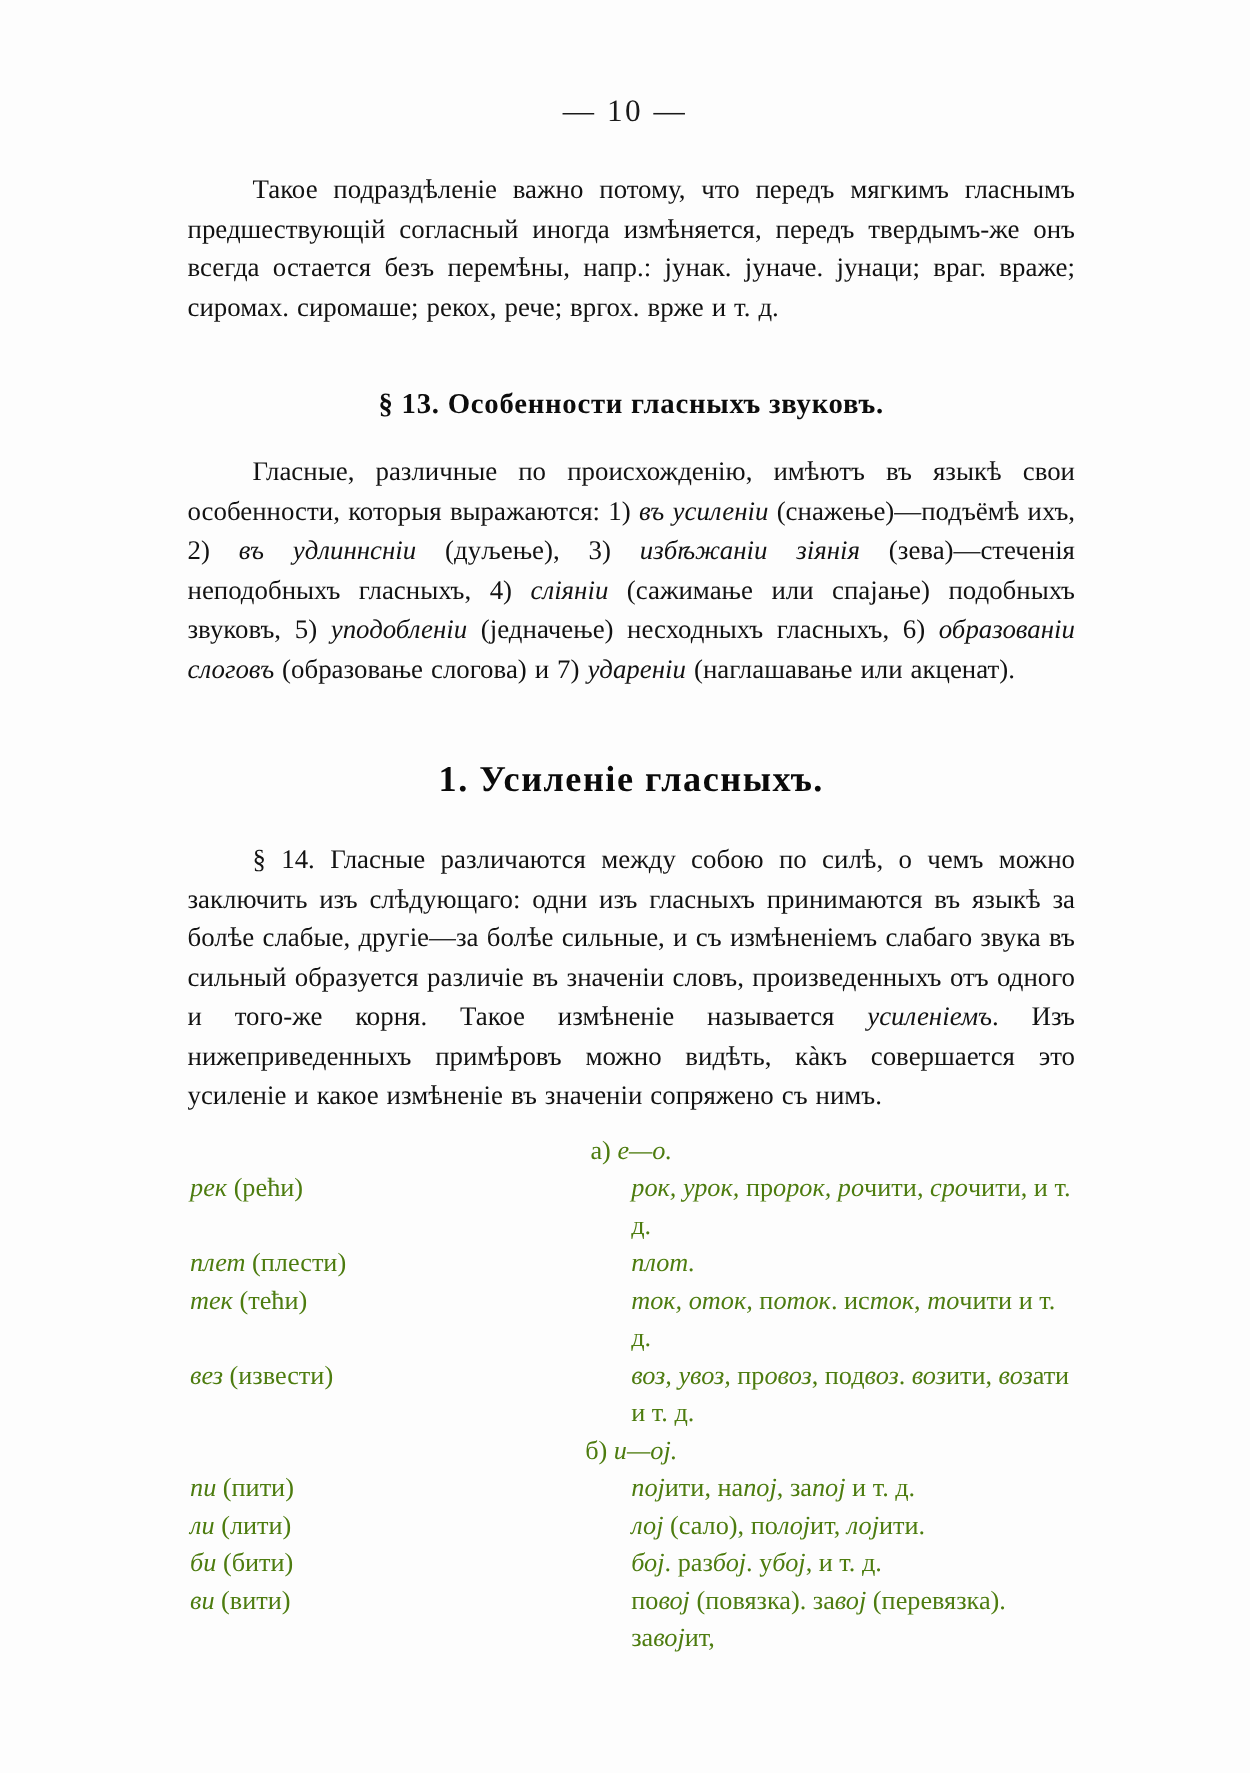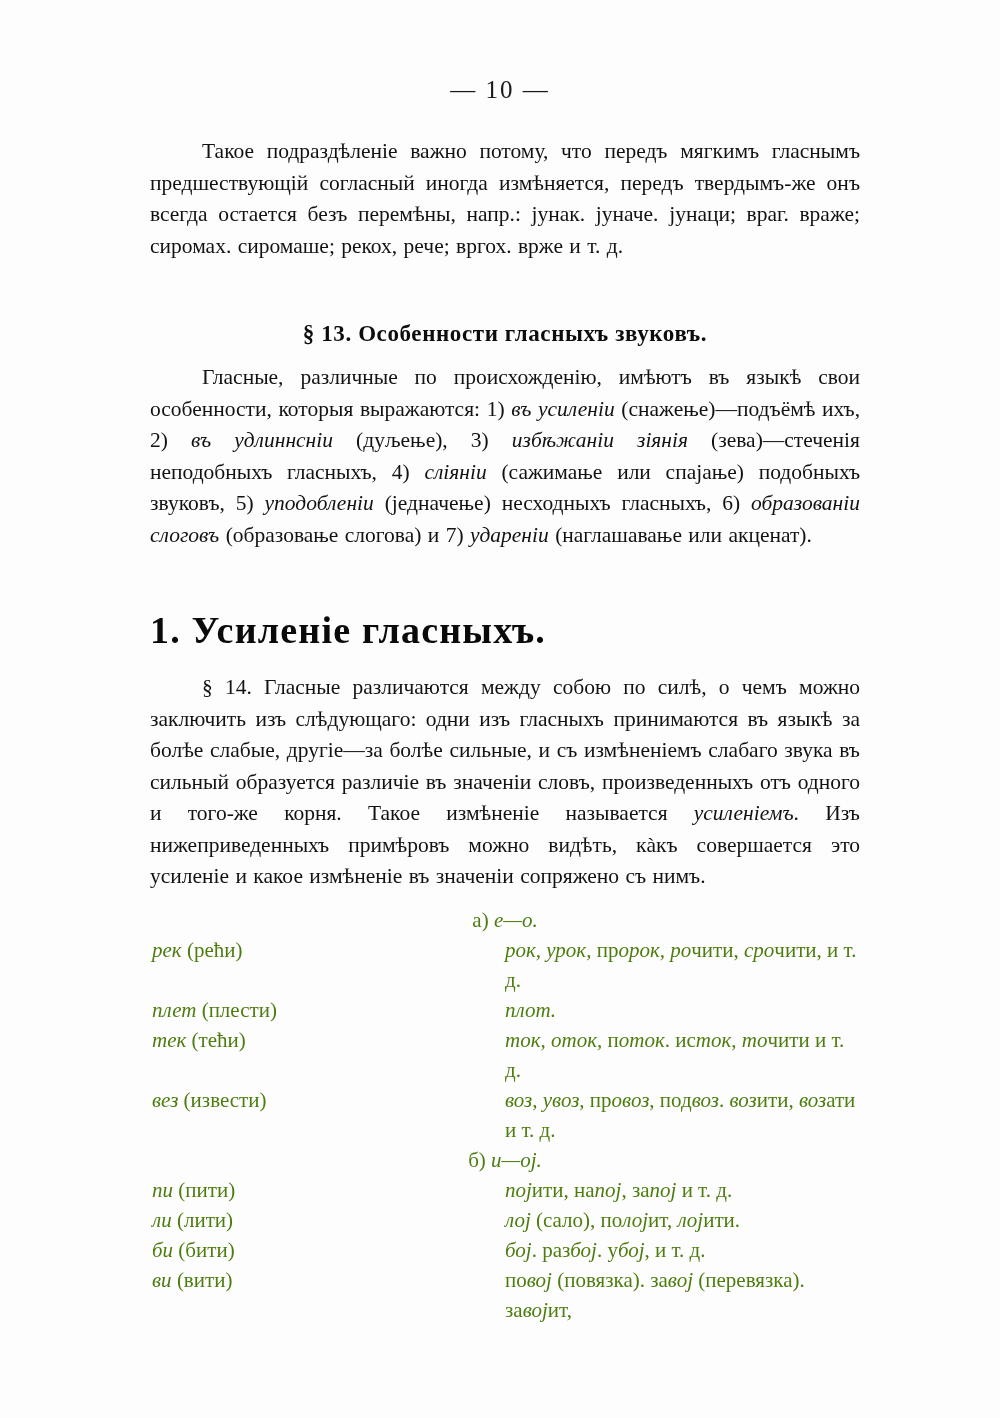--- a/index.html
+++ b/index.html
@@ -60,22 +60,23 @@
     margin: 0;
     font-size: 23px;
     font-weight: bold;
     text-align: center;
     letter-spacing: 0.6px;
     color: #0d0d0d;
   }
 
   .main-head {
     margin: 0;
-    font-size: 38px;
+    font-size: 29px;
     font-weight: bold;
+    text-align: center;
     letter-spacing: 1.2px;
     color: #0a0a0a;
   }
 
   
   .sublabel {
     font-size: 21px;
     line-height: 30px;
     text-align: center;
     margin: 0;
@@ -106,21 +107,21 @@
 <body>
 
 <div class="page">
 
   <div class="folio">— 10 —</div>
 
   <div class="block" style="top:136px;">
     <p class="para"><span>Такое подраздѣленіе важно потому, что передъ мягкимъ гласнымъ предшествующій согласный иногда измѣняется, передъ твердымъ-же онъ всегда остается безъ перемѣны, напр.: јунак. јуначе. јунаци; враг. враже; сиромах. сиромаше; рекох, рече; вргох. врже и т. д.</span></p>
   </div>
 
-  <div class="block" style="top:310px;margin-top:11px;">
+  <div class="block" style="top:310px;">
     <h2 class="sec-head">§ 13. Особенности гласныхъ звуковъ.</h2>
   </div>
 
   <div class="block" style="top:362px;">
     <p class="para"><span>Гласные, различные по происхожденію, имѣютъ въ языкѣ свои особенности, которыя выражаются: 1) </span><i>въ усиленіи</i><span> (снажење)—подъёмѣ ихъ, 2) </span><i>въ удлиннсніи</i><span> (дуљење), 3) </span><i>избѣжаніи зіянія</i><span> (зева)—стеченія неподобныхъ гласныхъ, 4) </span><i>сліяніи</i><span> (сажимање или спајање) подобныхъ звуковъ, 5) </span><i>уподобленіи</i><span> (једначење) несходныхъ гласныхъ, 6) </span><i>образованіи слоговъ</i><span> (образовање слогова) и 7) </span><i>удареніи</i><span> (наглашавање или акценат).</span></p>
   </div>
 
   <div class="block" style="top:608px;">
     <h1 class="main-head">1. Усиленіе гласныхъ.</h1>
   </div>

